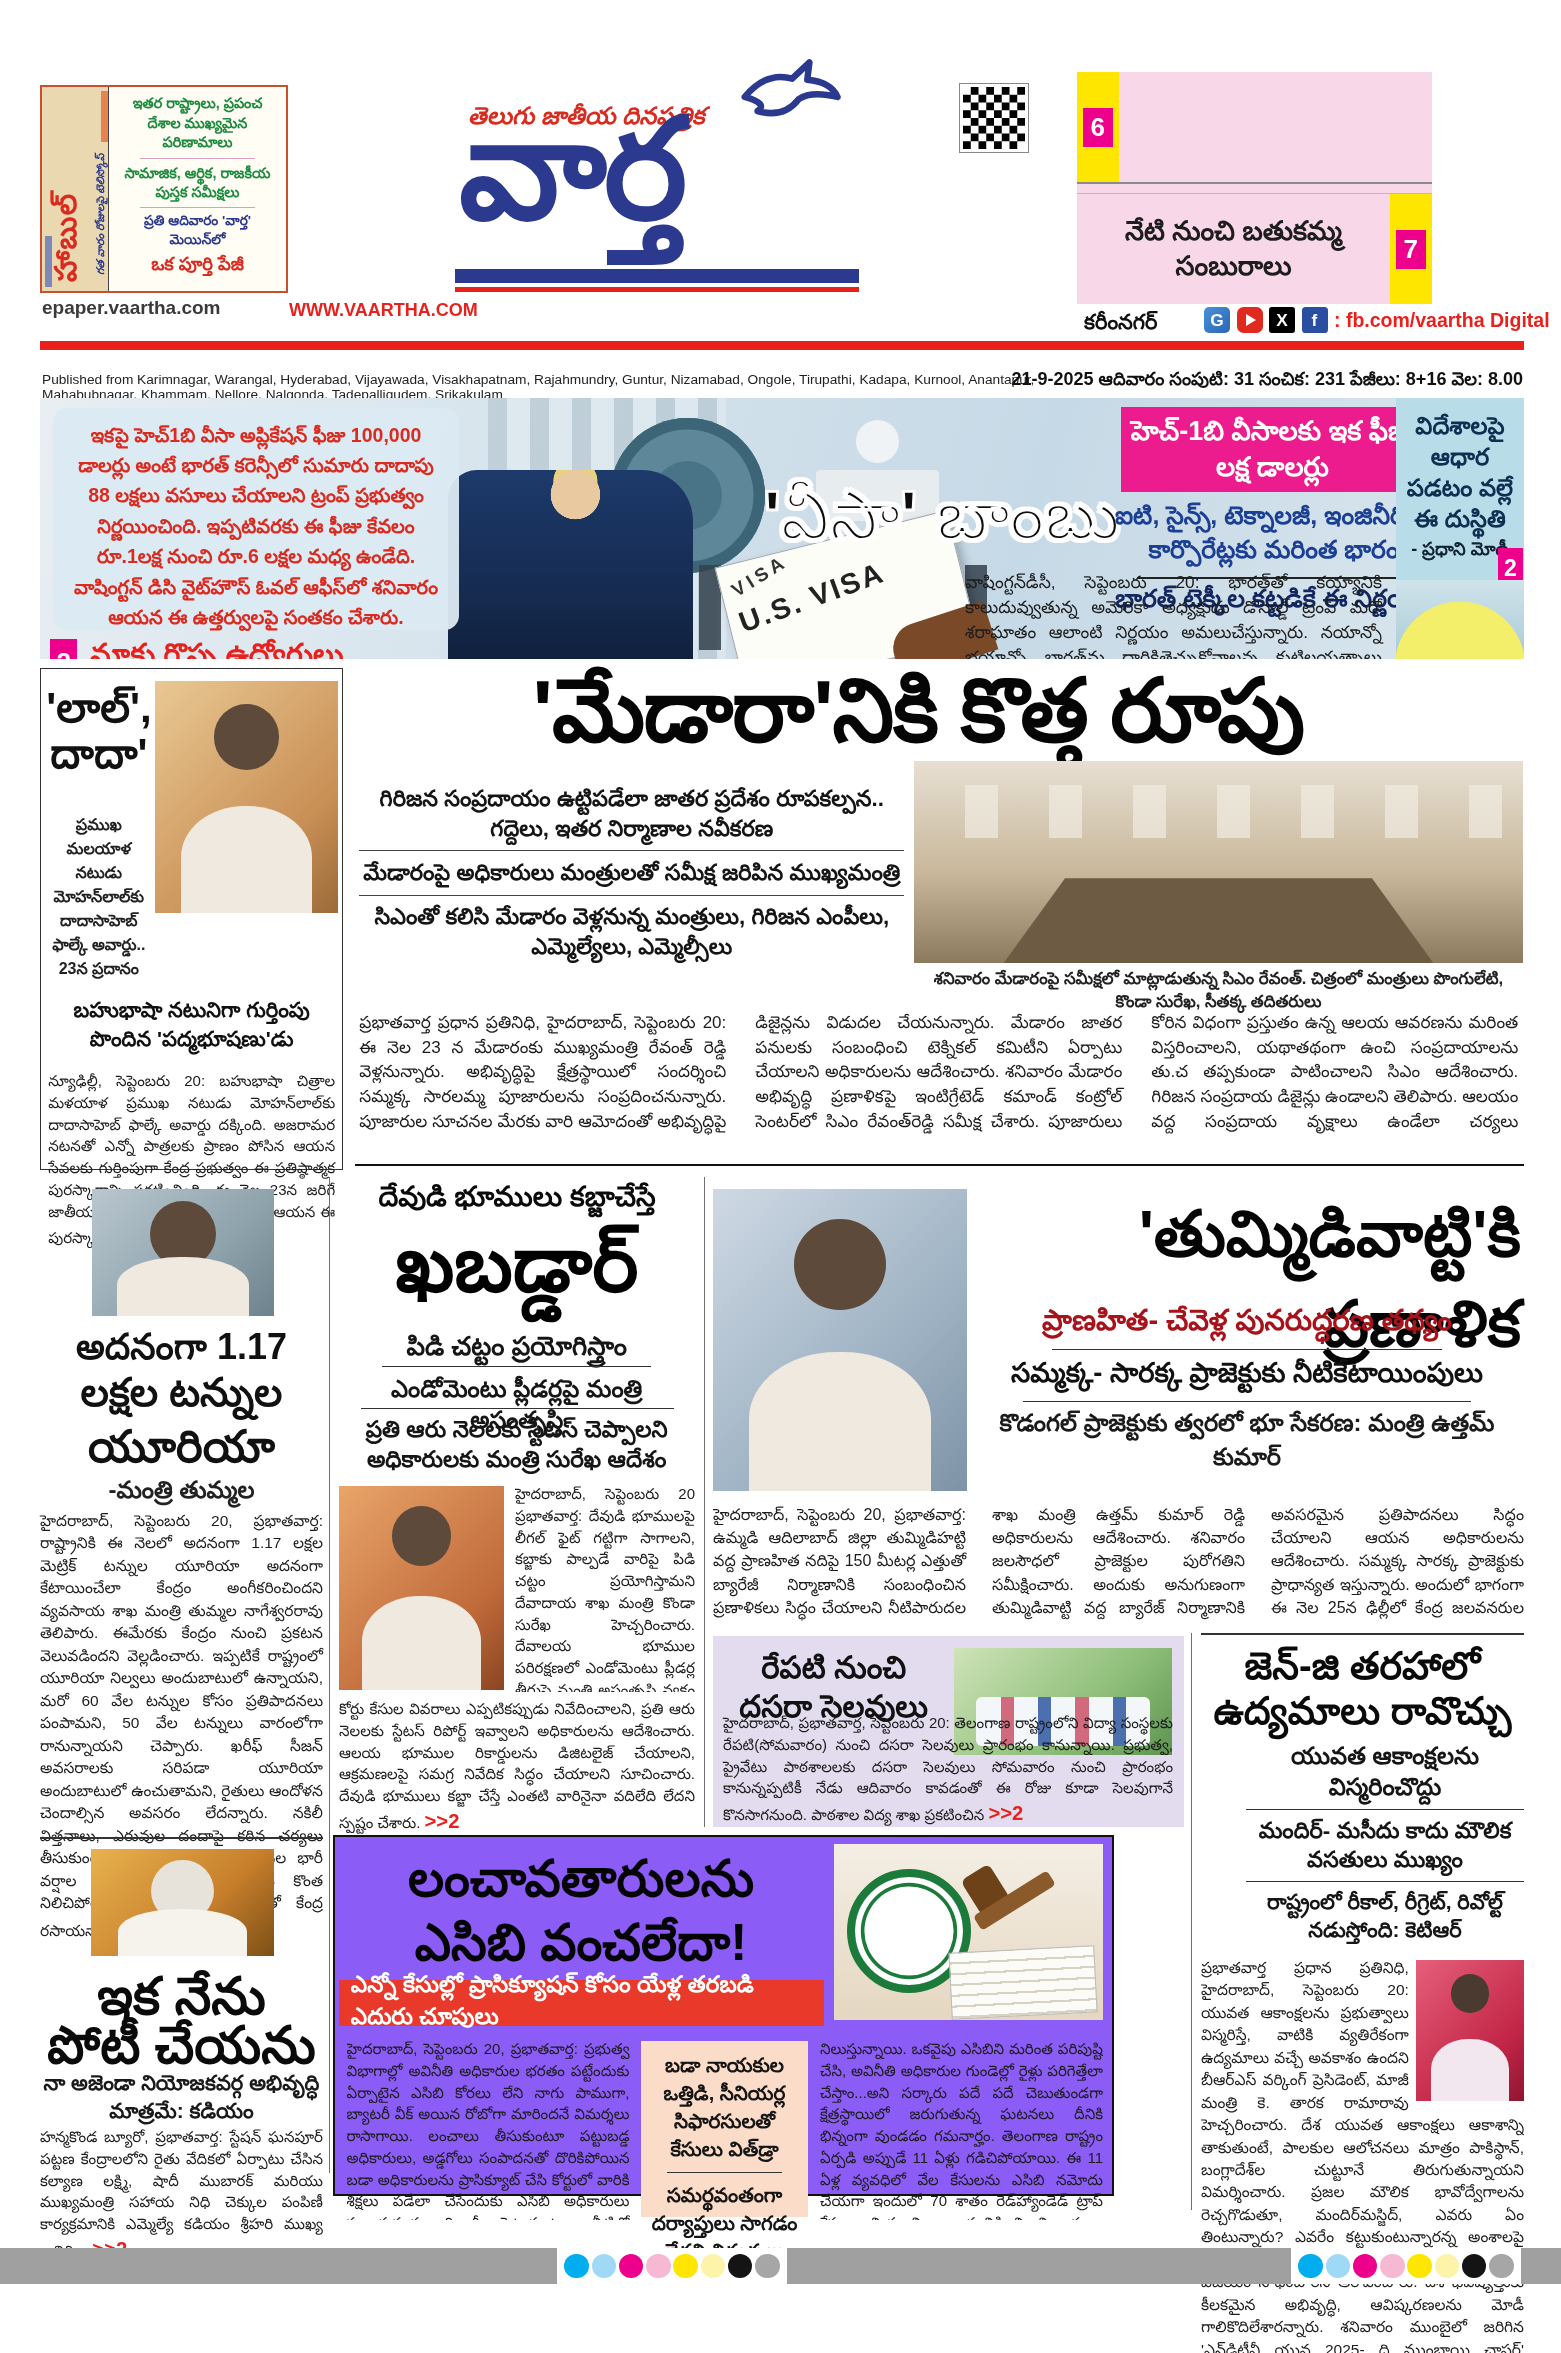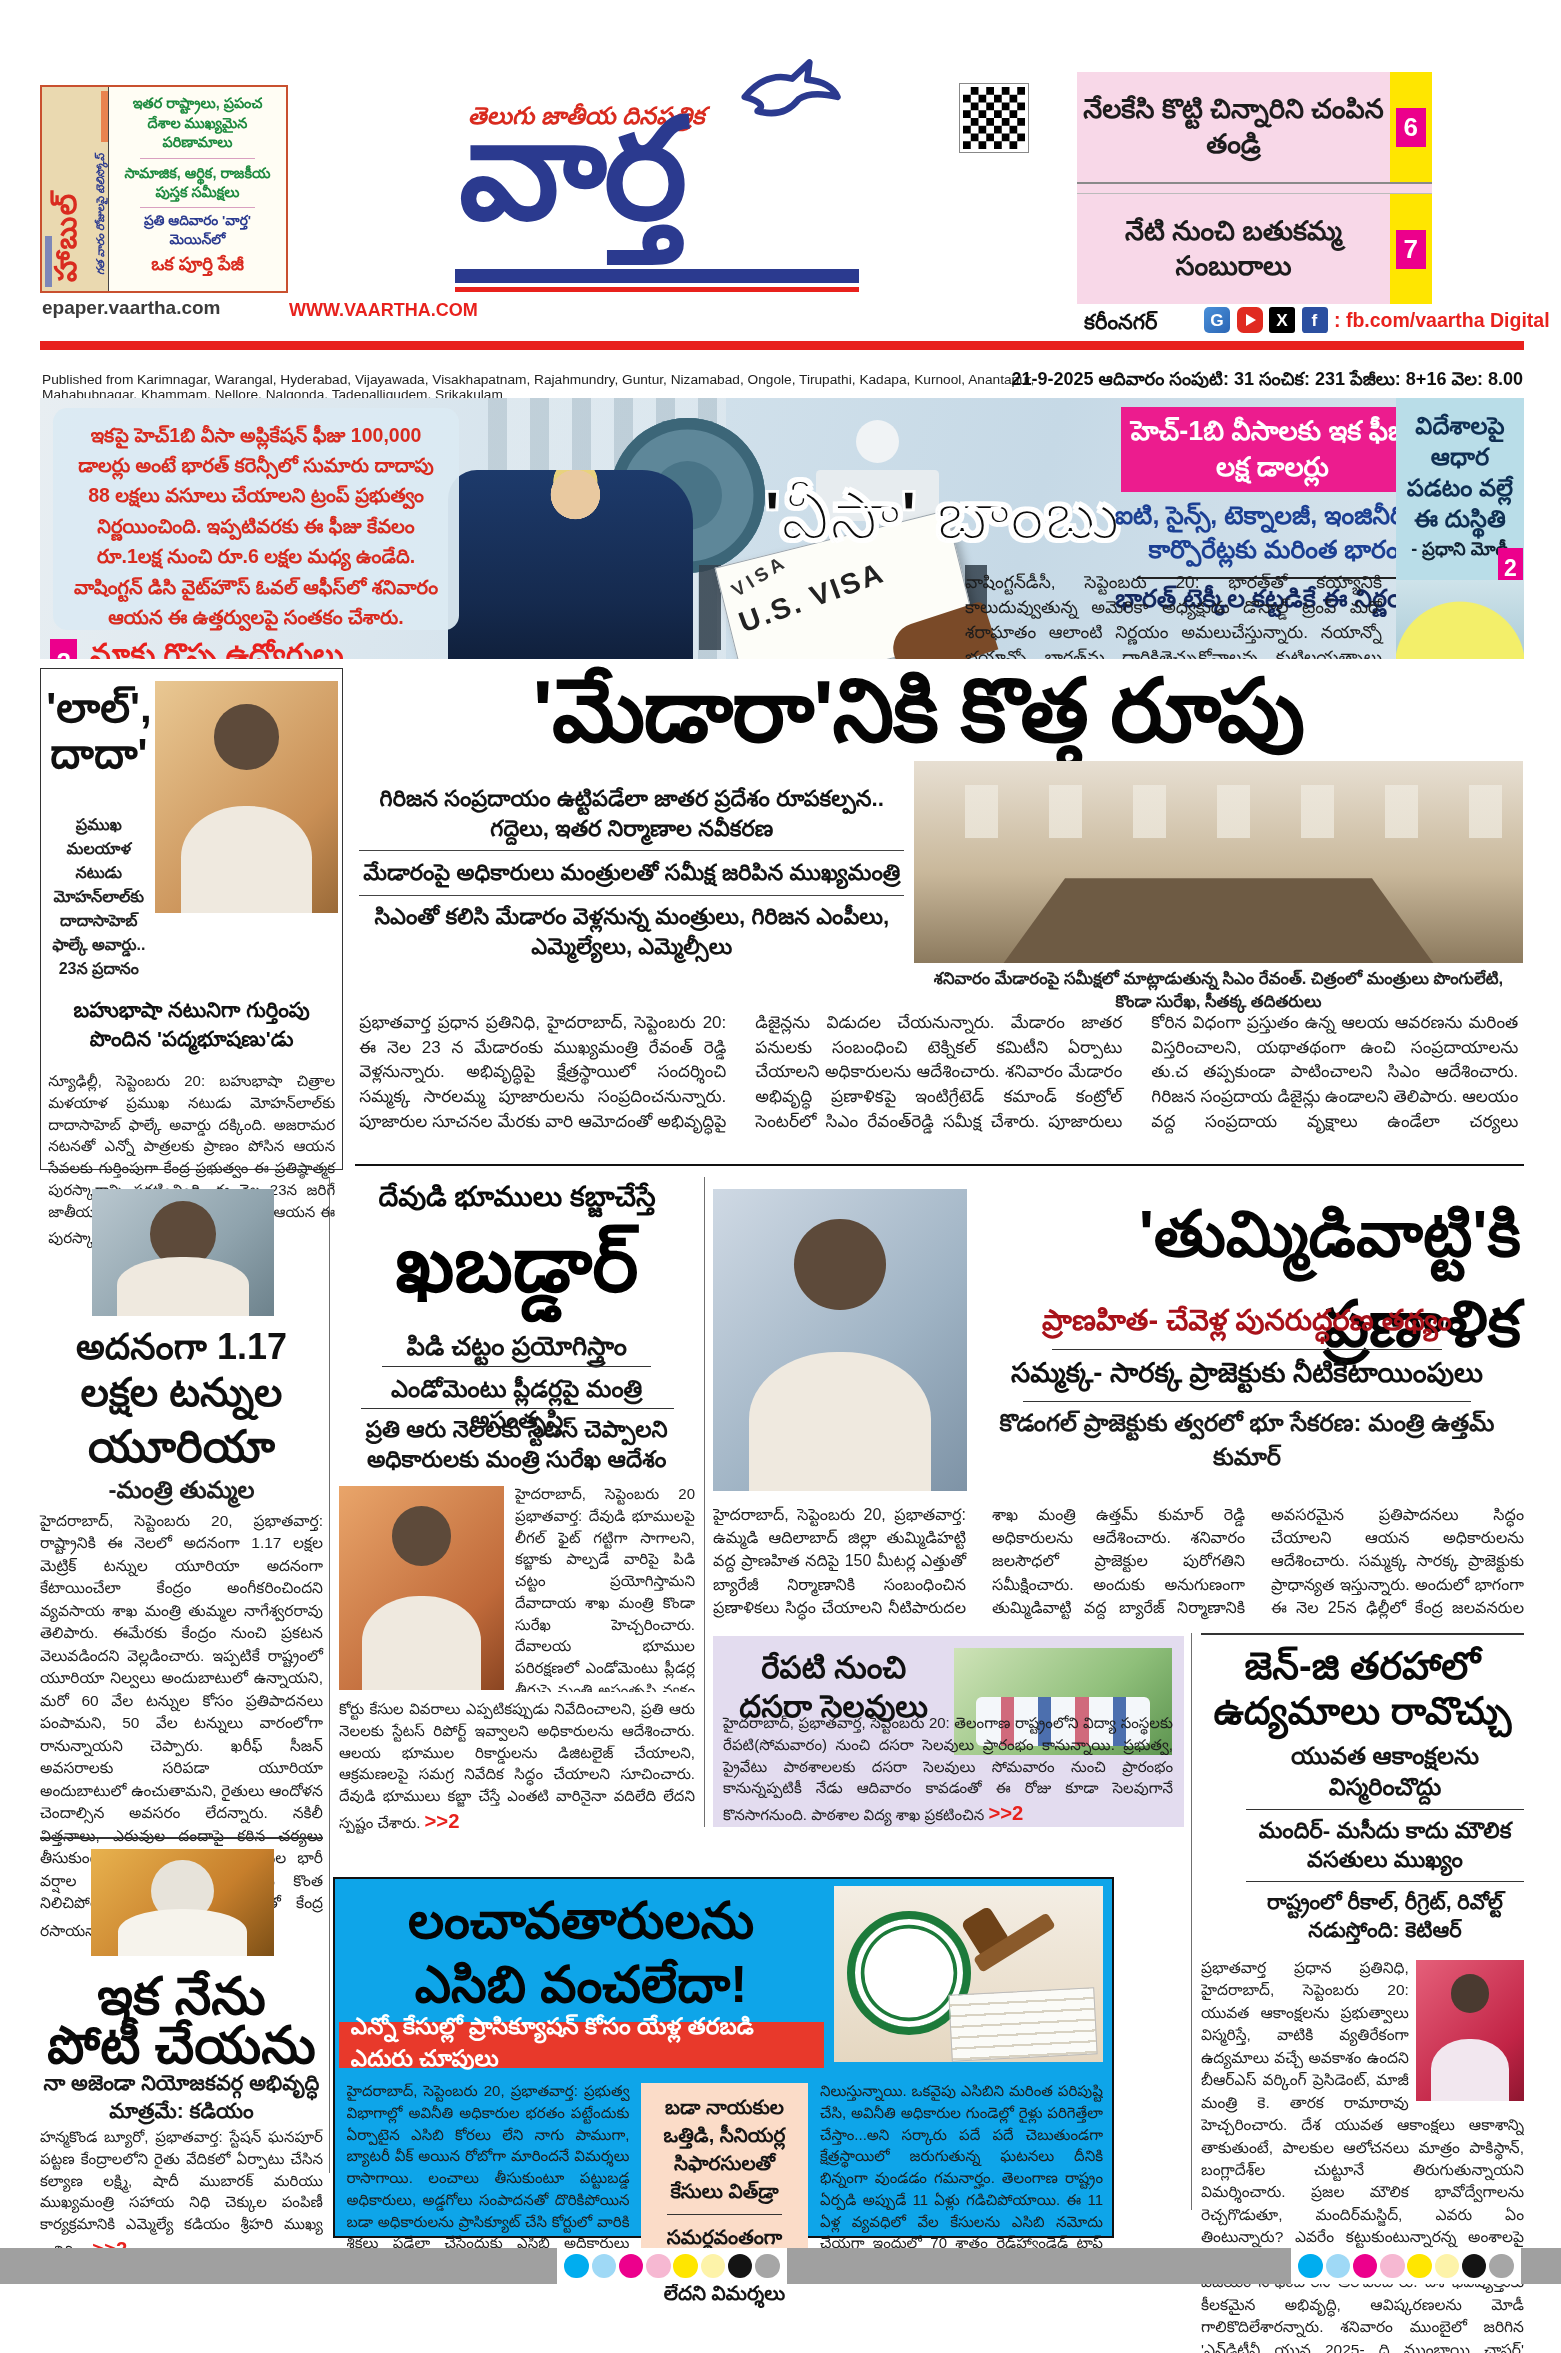--- a/index.html
+++ b/index.html
@@ -185,21 +185,21 @@
   .kadiyam{left:40px;top:1837px;width:283px;border-top:2.2px solid #333;}
   .kd-photo{left:51px;top:10px;width:183px;height:107px;background:linear-gradient(135deg,#e8b24e,#c77f2c 60%,#7c4f16);}
   .kd-photo::before{content:"";position:absolute;width:34%;aspect-ratio:1/1;border-radius:50%;background:#e7e3da;top:10%;left:33%;}
   .kd-photo::after{content:"";position:absolute;width:70%;height:44%;border-radius:48% 48% 0 0;background:#f6f3ec;bottom:0;left:15%;}
   .kd-h{position:absolute;left:0;width:283px;text-align:center;font-size:52px;font-weight:800;color:#0a0a0a;}
   .kd-h1{top:127px;}
   .kd-h2{top:176px;}
   .kd-sub{position:absolute;left:2.9px;top:230px;width:277px;text-align:center;font-size:21px;font-weight:800;color:#1a1a1a;line-height:1.35;}
   .kd-body{position:absolute;left:0;top:287px;width:283px;font-size:15px;}
   
-  .acb{left:333px;top:1835px;width:781px;height:361px;border:2.2px solid #111;box-sizing:border-box;background:#0ea5e9;margin-top:42px;}
+  .acb{left:333px;top:1835px;width:781px;height:361px;border:2.2px solid #111;box-sizing:border-box;background:#8b5cf6;}
   .a-h{position:absolute;left:11.5px;top:10px;width:469px;text-align:center;font-size:51px;font-weight:800;color:#050505;line-height:1.25;}
   .a-img{position:absolute;left:499px;top:7.2px;width:269px;height:176px;background:linear-gradient(#f4eee4,#e5d7c1);}
   .a-ring{position:absolute;left:13px;top:24.5px;width:108px;height:108px;border-radius:50%;background:#fff;
       border:8.7px solid #1c7a3a;box-shadow:inset 0 0 0 5.8px #fff,inset 0 0 0 9.4px #1c7a3a;}
   .a-gavel{position:absolute;right:45px;top:48px;width:87px;height:17.3px;background:#8a5a2b;border-radius:4.3px;transform:rotate(-32deg);}
   .a-gavel-head{position:absolute;right:101px;top:24.5px;width:33px;height:42px;background:#6e4218;border-radius:6.5px;transform:rotate(-32deg);}
   .a-papers{position:absolute;right:7.2px;bottom:4.3px;width:144px;height:65px;
       background:repeating-linear-gradient(#fbfbf7 0 8.7px,#d8d2c2 8.7px 10.8px);border:0.7px solid #bbb;transform:rotate(-3deg);}
   .a-strip{position:absolute;left:4.3px;top:143px;width:485px;height:46px;background:#e8392b;color:#fff;
       display:flex;align-items:center;padding:0 11.5px;font-size:23px;font-weight:800;box-sizing:border-box;}
@@ -244,21 +244,20 @@
   <div class="abs logo-bar"></div>
   <div class="abs logo-red"></div>
   <svg class="abs dove" viewBox="0 0 100 60">
     <path d="M8 36 Q28 12 52 19 L68 4 L66 20 Q88 22 94 36 Q70 30 58 38 Q44 56 20 49 Q30 42 8 36 Z" fill="none" stroke="#2b3a8f" stroke-width="6" stroke-linejoin="round"></path>
   </svg>
 
   <div class="abs qr"></div>
 
   <div class="abs teasers">
     <div class="teaser">
-      <div class="teaser-text">నేలకేసి కొట్టి చిన్నారిని చంపిన తండ్రి</div>
       <div class="teaser-strip">
         <div class="teaser-num">6</div>
       </div>
     </div>
     <div class="teaser-sep"></div>
     <div class="teaser">
       <div class="teaser-text">నేటి నుంచి బతుకమ్మ సంబురాలు</div>
       <div class="teaser-strip">
         <div class="teaser-num">7</div>
       </div>

